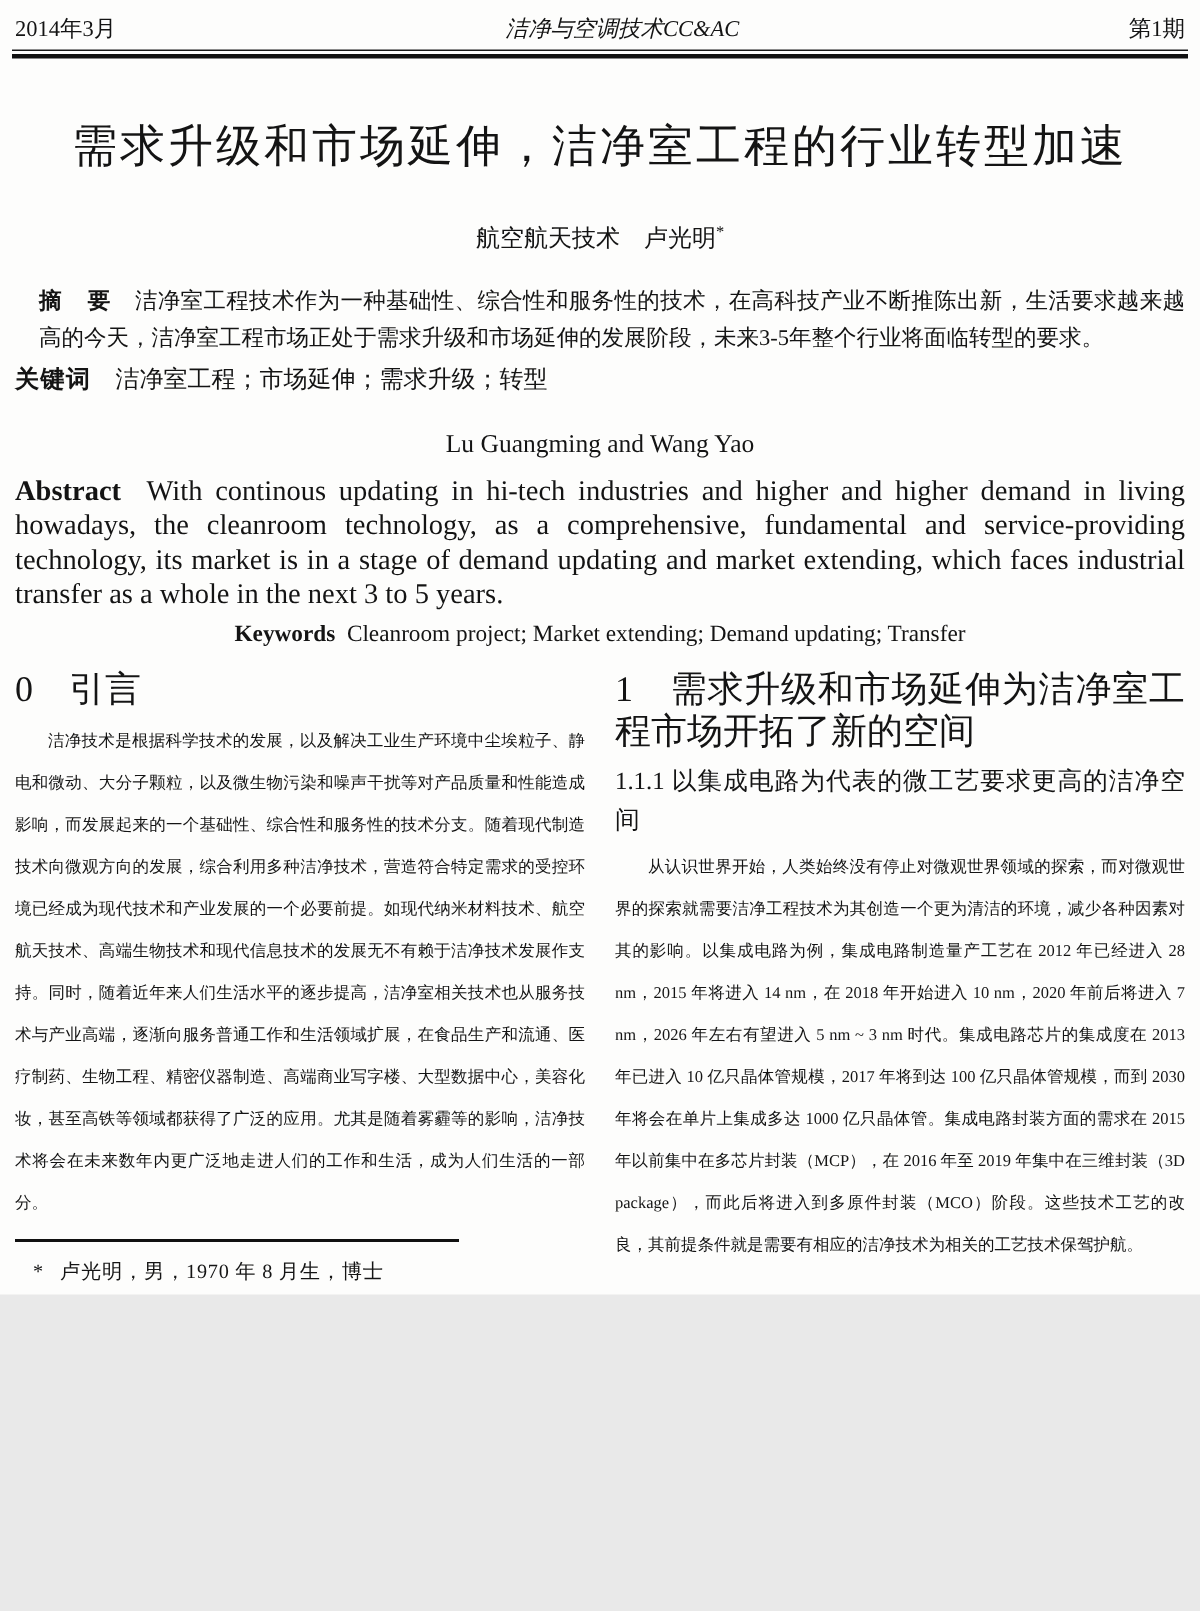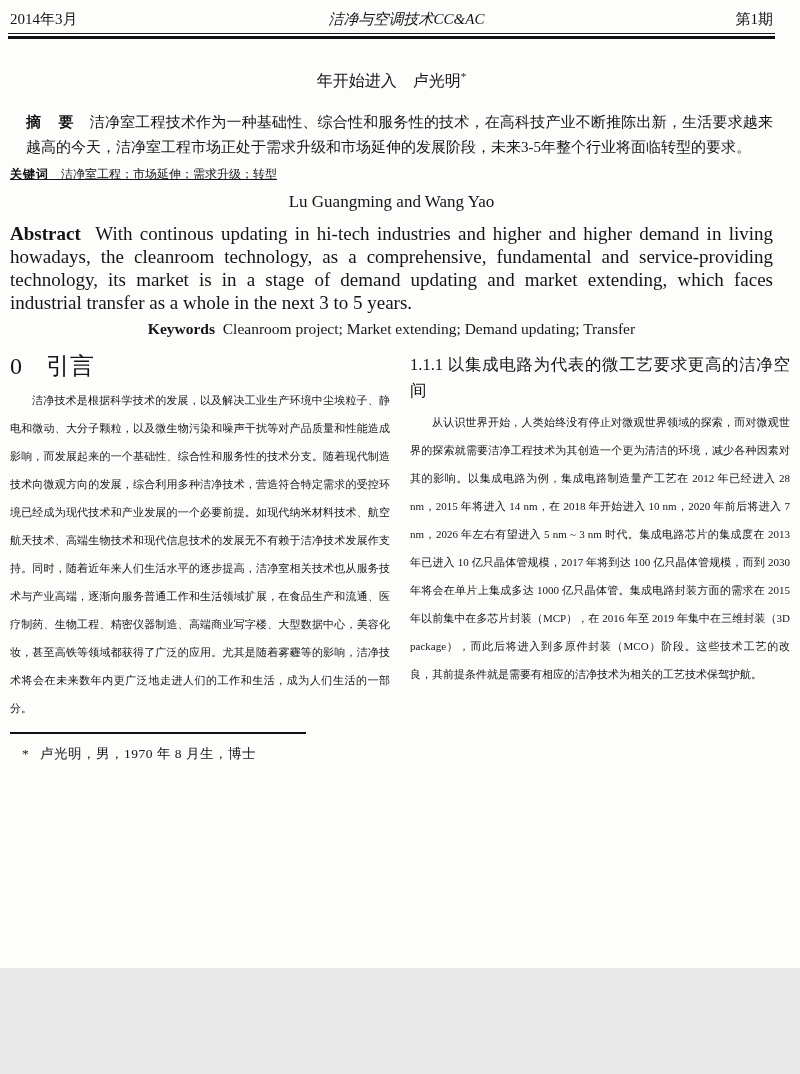--- a/index.html
+++ b/index.html
@@ -3,22 +3,22 @@
 <meta charset="utf-8">
 <style>
   html,body{margin:0;padding:0;}
   body{
     width:800px;height:1074px;
     background:#e9e9e9;
     font-family:"Liberation Serif","DejaVu Serif",serif;
     color:#141414;
   }
   .page{
-    position:relative;width:800px;height:968px;box-sizing:border-box;
-    background:#fdfdfc;overflow:hidden;padding:8px 25px 0 8px;
+    position:relative;width:800px;height:863px;box-sizing:border-box;
+    background:#fdfdfc;overflow:hidden;padding:8px 8px 0 8px;
   }
   
   .running-head{
     display:flex;justify-content:space-between;align-items:baseline;
     font-size:15px;padding:2px 2px 0 2px;
   }
   .running-head .center{font-style:italic;}
   .head-rule-thin{height:1px;background:#1a1a1a;margin-top:4px;}
   .head-rule-thick{height:3px;background:#111;margin-top:2px;}
   
@@ -26,28 +26,28 @@
     margin-top:38px;text-align:center;
     font-size:30px;letter-spacing:2px;font-weight:500;white-space:nowrap;
   }
   .authors-zh{margin-top:24px;text-align:center;font-size:16px;line-height:27px;}
   .authors-zh .mark{vertical-align:super;font-size:11px;}
   
   .abstract-zh{
     margin:16px 2px 0 18px;font-size:15px;line-height:25px;text-align:justify;
   }
   .abstract-zh b,.keywords-zh b{letter-spacing:1px;}
-  .keywords-zh{margin:2px 2px 0 2px;font-size:12px;line-height:25px;text-decoration:underline;}
+  .keywords-zh{margin:2px 2px 0 2px;font-size:16px;line-height:25px;}
   
   .title-en{
     margin-top:14px;text-align:center;
     font-family:"Liberation Sans","DejaVu Sans",sans-serif;
     font-weight:bold;font-size:20px;line-height:30px;
   }
-  .authors-en{margin-top:5px;text-align:center;font-size:17px;}
+  .authors-en{margin-top:20px;text-align:center;font-size:17px;}
   .abstract-en{margin:10px 2px 0 2px;font-size:19px;line-height:23px;text-align:justify;}
   .keywords-en{margin:3px 2px 0 2px;font-size:15.5px;line-height:23px;text-align:center;}
   
   .columns{display:flex;gap:20px;margin-top:10px;padding:0 2px;}
   .col{width:380px;flex:0 0 380px;}
   .sec-h1{font-size:24px;line-height:28px;margin:2px 0 6px 0;font-weight:500;text-align:justify;}
   .sec-h2{font-size:16.5px;line-height:26px;margin:2px 0 4px 0;font-weight:400;text-align:justify;}
   .body-par{
     font-size:11px;line-height:28px;text-align:justify;
     text-indent:2em;margin:0;
@@ -64,22 +64,23 @@
 <div class="page">
 
   <div class="running-head">
     <span class="left">2014年3月</span>
     <span class="center">洁净与空调技术CC&amp;AC</span>
     <span class="right">第1期</span>
   </div>
   <div class="head-rule-thin"></div>
   <div class="head-rule-thick"></div>
 
+  <div class="title-zh">需求升级和市场延伸，洁净室工程的行业转型加速</div>
   <div class="authors-zh">
-    <div><span>年开始进入　卢光明</span><span class="mark">*</span></div>
+    <div><span>航空航天技术　卢光明</span><span class="mark">*</span></div>
   </div>
 
   <div class="abstract-zh">
     <b>摘　要</b>　<span>洁净室工程技术作为一种基础性、综合性和服务性的技术，在高科技产业不断推陈出新，生活要求越来越高的今天，洁净室工程市场正处于需求升级和市场延伸的发展阶段，未来3-5年整个行业将面临转型的要求。</span>
   </div>
   <div class="keywords-zh">
     <b>关键词</b>　<span>洁净室工程；市场延伸；需求升级；转型</span>
   </div>
 
   <div class="authors-en">Lu Guangming and Wang Yao</div>
@@ -101,18 +102,19 @@
         <div class="fn-rule"></div>
         <div class="fn-body">
           <span class="fn-mark">*</span>
           <div>卢光明，男，1970 年 8 月生，博士</div>
 
         </div>
       </div>
     </div>
 
     <div class="col">
+      <div class="sec-h1">1　需求升级和市场延伸为洁净室工程市场开拓了新的空间</div>
       <div class="sec-h2">1.1.1  以集成电路为代表的微工艺要求更高的洁净空间</div>
       <p class="body-par">从认识世界开始，人类始终没有停止对微观世界领域的探索，而对微观世界的探索就需要洁净工程技术为其创造一个更为清洁的环境，减少各种因素对其的影响。以集成电路为例，集成电路制造量产工艺在 2012 年已经进入 28 nm，2015 年将进入 14 nm，在 2018 年开始进入 10 nm，2020 年前后将进入 7 nm，2026 年左右有望进入 5 nm ~ 3 nm 时代。集成电路芯片的集成度在 2013 年已进入 10 亿只晶体管规模，2017 年将到达 100 亿只晶体管规模，而到 2030 年将会在单片上集成多达 1000 亿只晶体管。集成电路封装方面的需求在 2015 年以前集中在多芯片封装（MCP），在 2016 年至 2019 年集中在三维封装（3D package），而此后将进入到多原件封装（MCO）阶段。这些技术工艺的改良，其前提条件就是需要有相应的洁净技术为相关的工艺技术保驾护航。</p>
     </div>
 
   </div>
 </div>
 
 </body></html>

